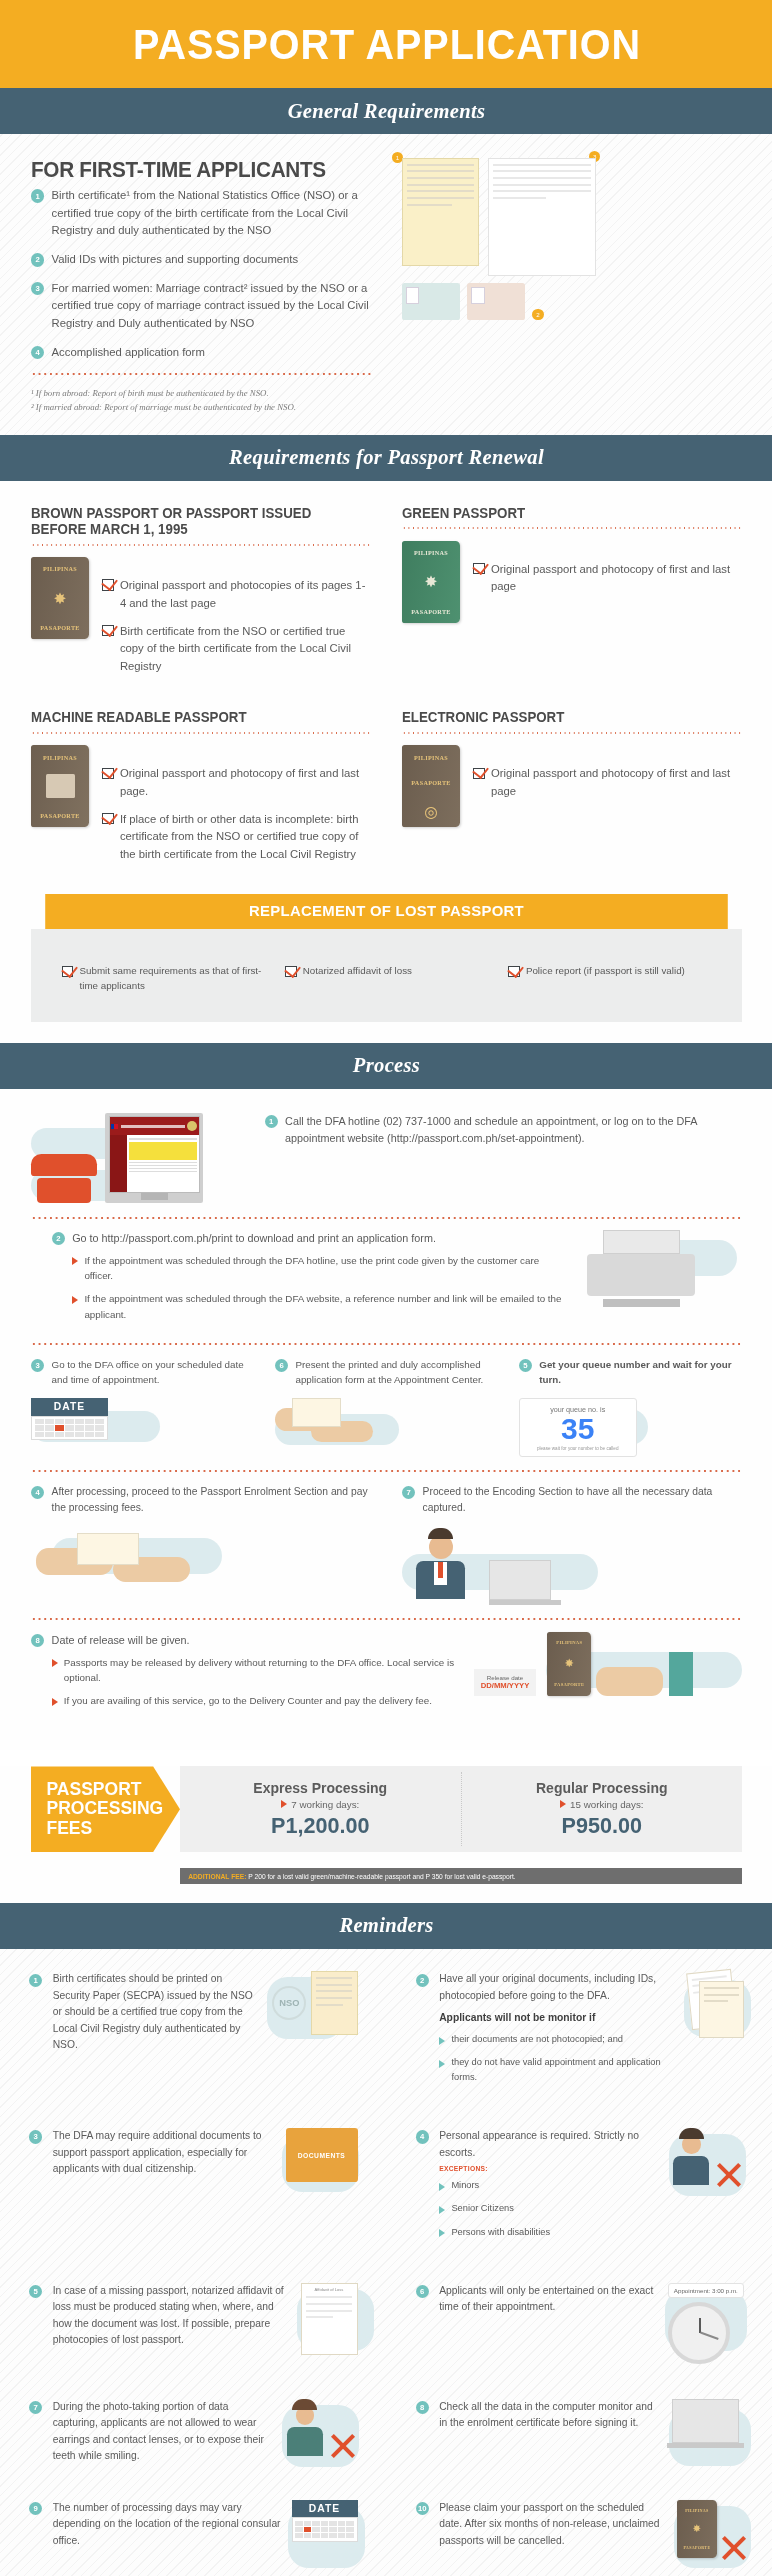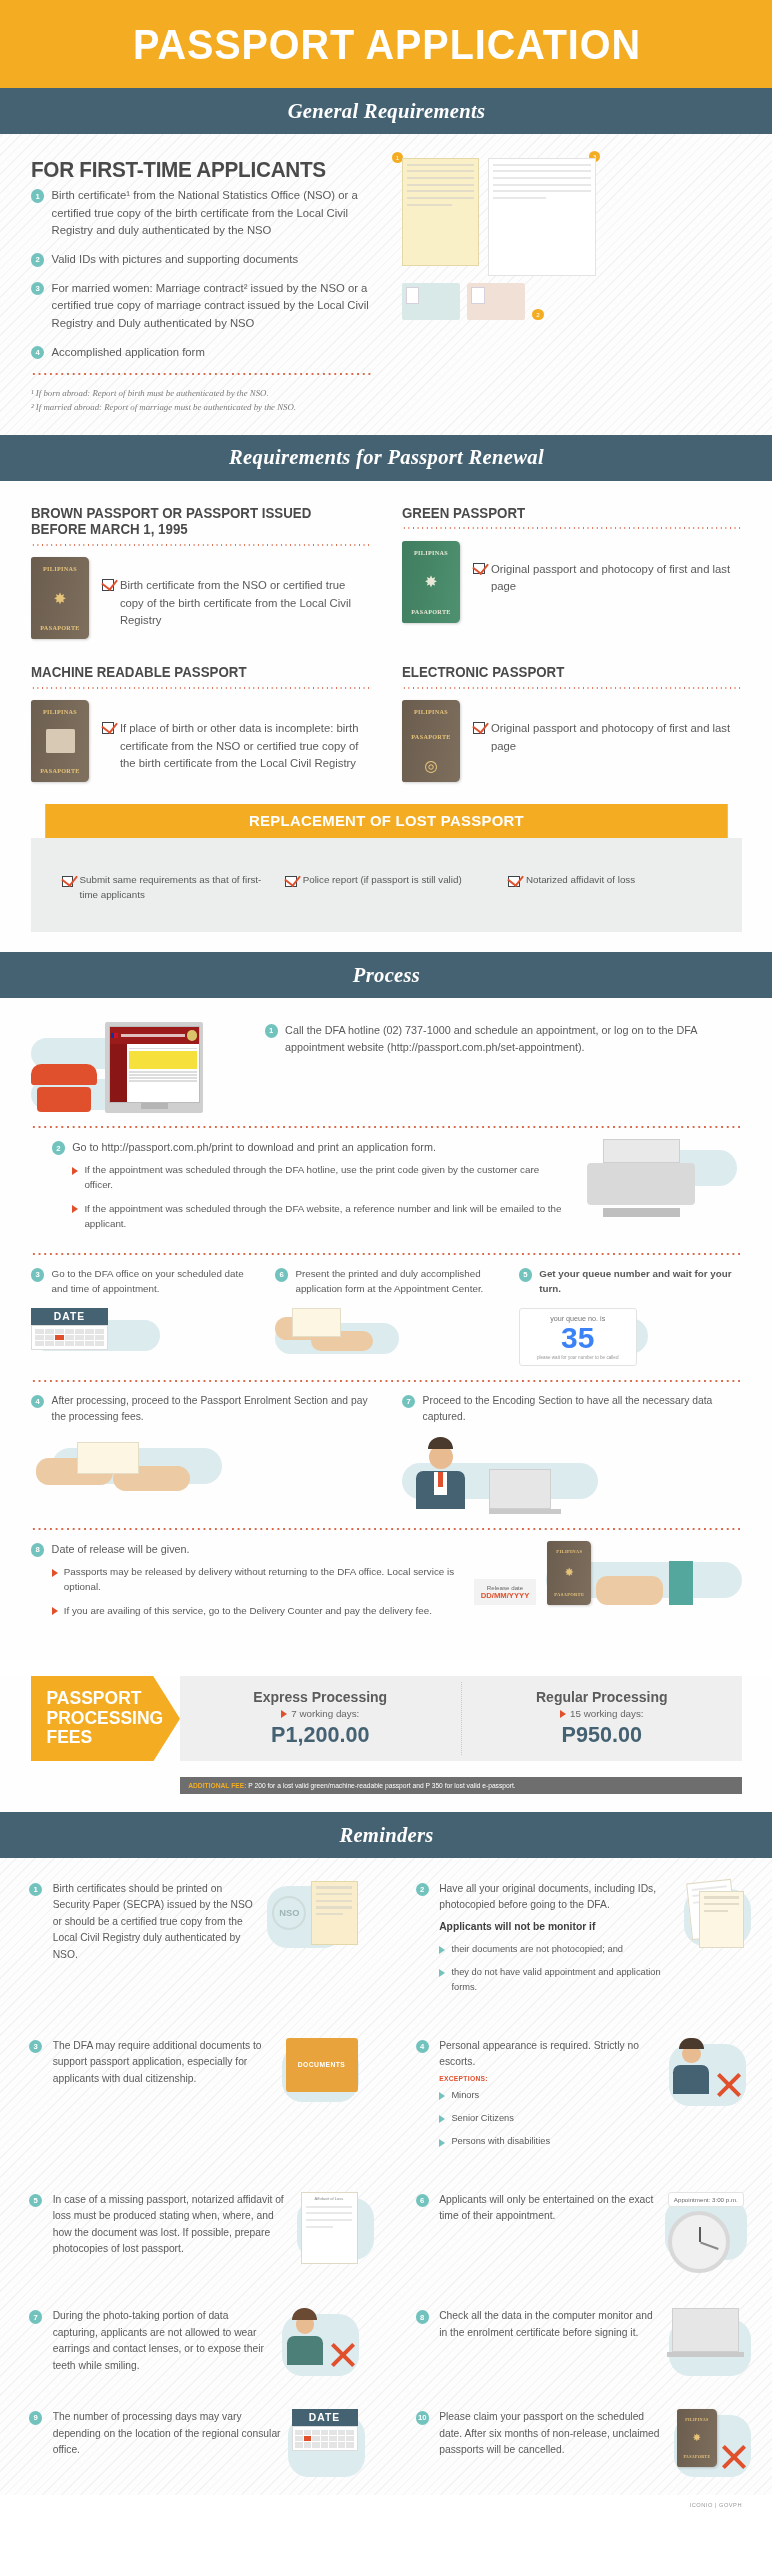--- a/index.html
+++ b/index.html
@@ -383,20 +383,24 @@
         <div class="dotrule wide"></div>
         <div class="media-row">
           <div class="pbook brown">
             <span class="pl">PILIPINAS</span>
             <span class="seal">✸</span>
             <span class="pl">PASAPORTE</span>
           </div>
           <ul class="checklist">
             <li>
               <span class="chk"></span>
+              <span class="li-text">Original passport and photocopies of its pages 1-4 and the last page</span>
+            </li>
+            <li>
+              <span class="chk"></span>
               <span class="li-text">Birth certificate from the NSO or certified true copy of the birth certificate from the Local Civil Registry</span>
             </li>
           </ul>
         </div>
       </div>
 
       <div>
         <h3 class="subheading">GREEN PASSPORT</h3>
         <div class="dotrule wide"></div>
         <div class="media-row">
@@ -424,20 +428,24 @@
           <div style="flex:0 0 auto;">
             <div class="pbook mrp">
               <span class="pl">PILIPINAS</span>
               <span class="photo"></span>
               <span class="pl">PASAPORTE</span>
             </div>
           </div>
           <ul class="checklist">
             <li>
               <span class="chk"></span>
+              <span class="li-text">Original passport and photocopy of first and last page.</span>
+            </li>
+            <li>
+              <span class="chk"></span>
               <span class="li-text">If place of birth or other data is incomplete: birth certificate from the NSO or certified true copy of the birth certificate from the Local Civil Registry</span>
             </li>
           </ul>
         </div>
       </div>
 
       <div>
         <h3 class="subheading">ELECTRONIC PASSPORT</h3>
         <div class="dotrule wide"></div>
         <div class="media-row">
@@ -466,29 +474,29 @@
             <li>
               <span class="chk"></span>
               <span class="li-text">Submit same requirements as that of first-time applicants</span>
             </li>
           </ul>
         </div>
         <div>
           <ul class="checklist">
             <li>
               <span class="chk"></span>
-              <span class="li-text">Police report (if passport is still valid)</span>
+              <span class="li-text">Notarized affidavit of loss</span>
             </li>
           </ul>
         </div>
         <div>
           <ul class="checklist">
             <li>
               <span class="chk"></span>
-              <span class="li-text">Notarized affidavit of loss</span>
+              <span class="li-text">Police report (if passport is still valid)</span>
             </li>
           </ul>
         </div>
       </div>
     </div>
   </div>
 
   <div class="section-band">
     <span class="band-title">Process</span>
   </div>

